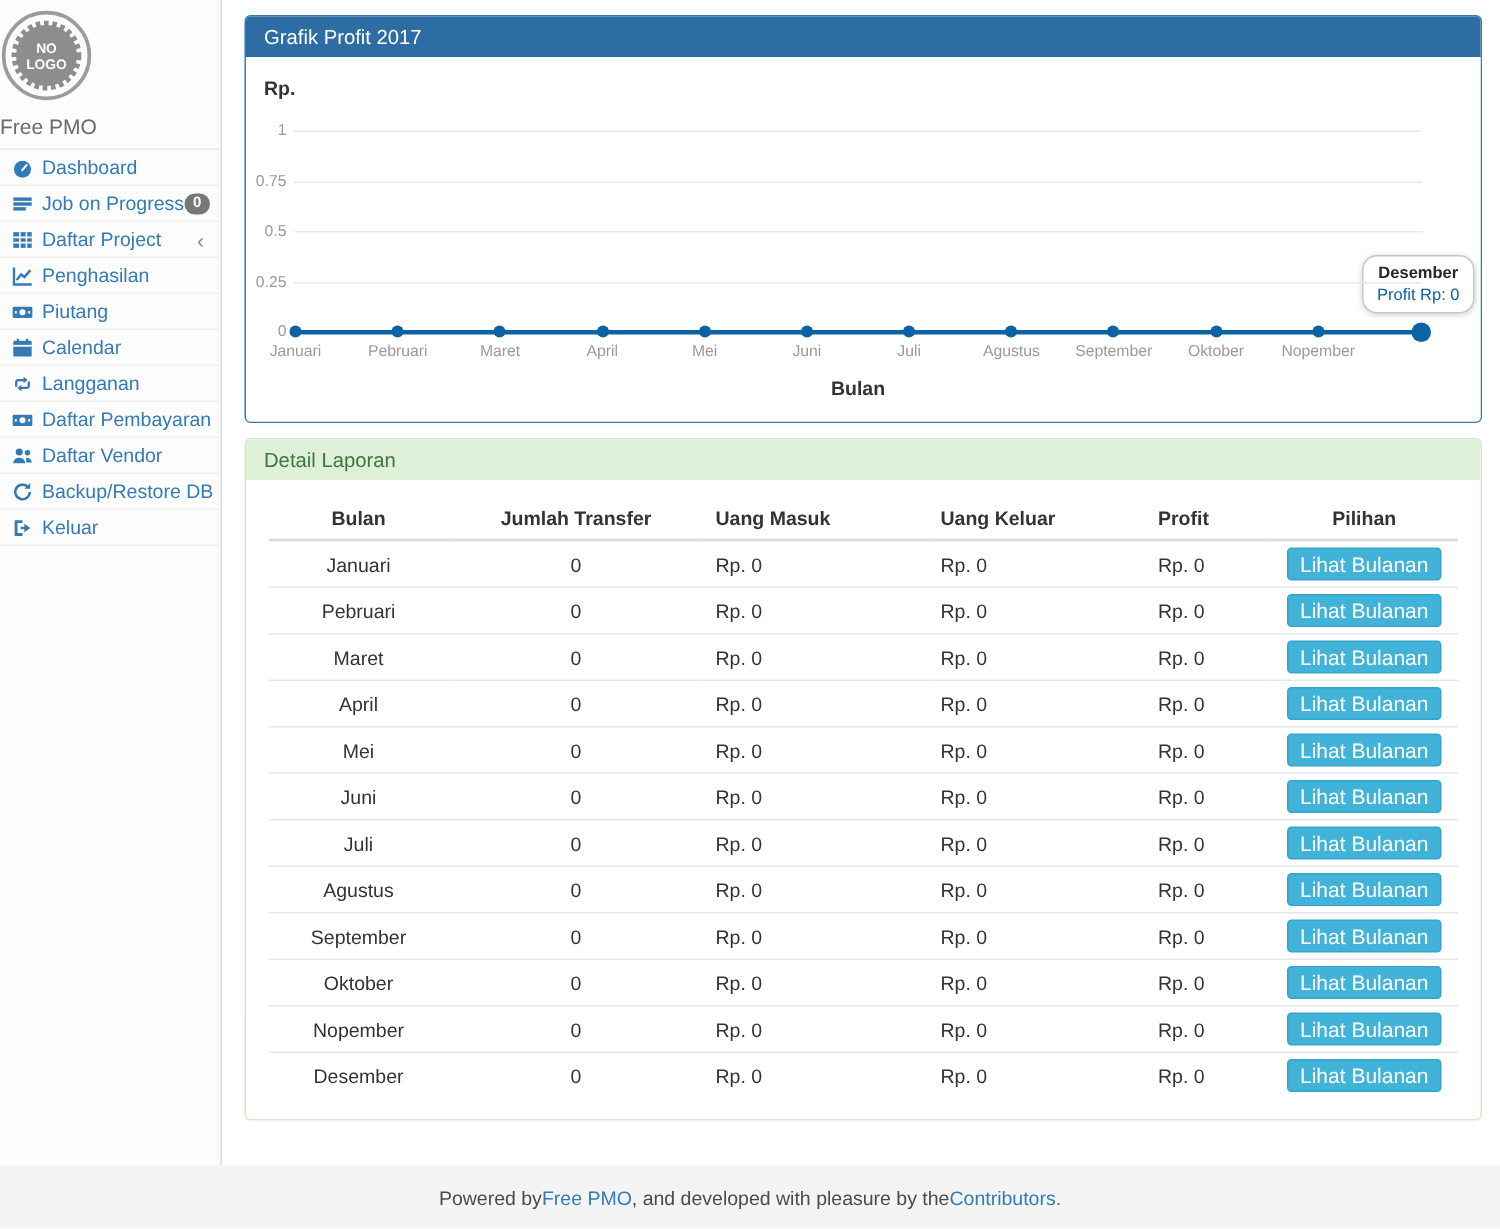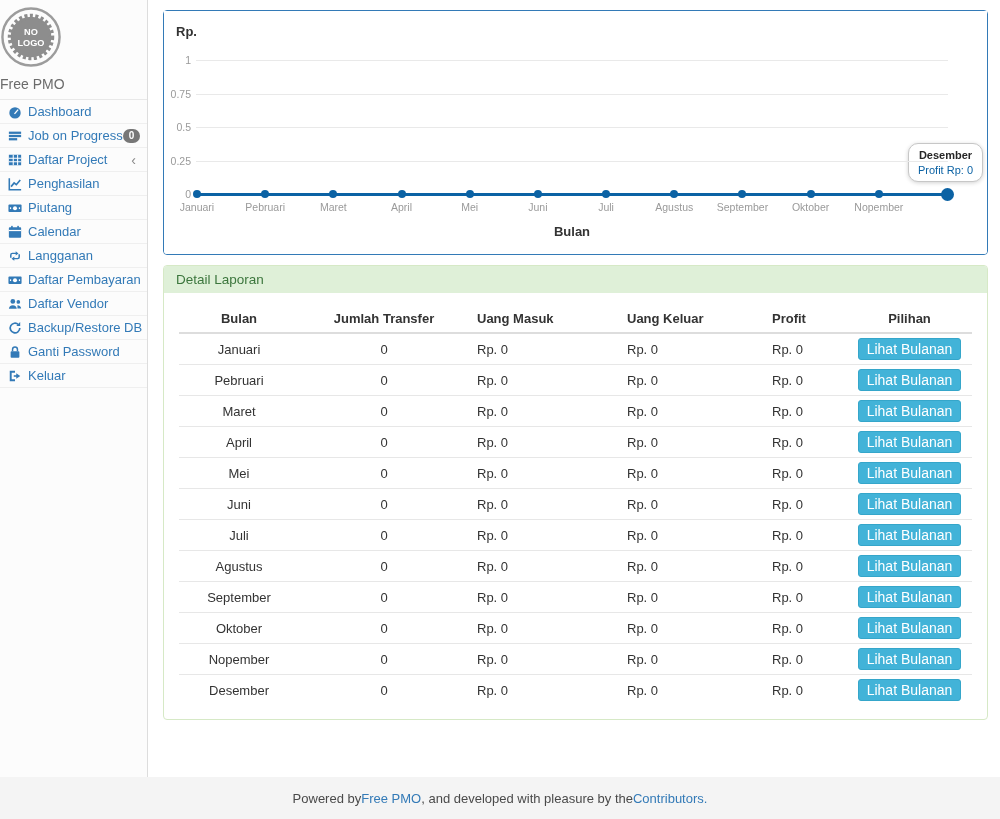--- a/index.html
+++ b/index.html
@@ -199,46 +199,38 @@
             <svg width="14" height="14" viewBox="0 0 16 16">
               <path d="M13.5 8a5.5 5.5 0 1 1-1.7-4" fill="none" stroke="#337ab7" stroke-width="1.9"></path>
               <path d="M13.9 1.2v4.4h-4.4z" fill="#337ab7"></path>
             </svg>
           </span>
           <span class="nav-label">Backup/Restore DB</span>
         </a>
         <a class="nav-item">
           <span class="icon">
             <svg width="14" height="14" viewBox="0 0 16 16">
-              <rect x="3" y="7" width="10" height="7.5" rx="1" fill="#337ab7"></rect>
-              <path d="M5.2 7V5a2.8 2.8 0 0 1 5.6 0v2" fill="none" stroke="#337ab7" stroke-width="1.7"></path>
-            </svg>
-          </span>
-          <span class="nav-label">Ganti Password</span>
-        </a>
-        <a class="nav-item">
-          <span class="icon">
-            <svg width="14" height="14" viewBox="0 0 16 16">
               <g fill="#337ab7">
                 <path d="M2 2h6v2.2H4.2v7.6H8V14H2z"></path>
                 <path d="M9.4 4.8 14 8l-4.6 3.2z"></path>
                 <rect x="6.6" y="7.1" width="4" height="1.8"></rect>
               </g>
             </svg>
           </span>
           <span class="nav-label">Keluar</span>
         </a>
       </nav>
   </aside>
 
   <main class="main">
 
 
 
     <div class="panel panel-primary">
+      <div class="panel-heading">Grafik Profit 2017</div>
       <div class="chart-body" id="chart-plot">
         <div class="chart-ylabel">Rp.</div>
         <div class="chart-xlabel">Bulan</div>
         <div class="tooltip">
           <div class="t1">Desember</div>
           <div class="t2">Profit Rp: 0</div>
         </div>
       <div class="gridline" style="top: 49px;"></div>
           <div class="ytick" style="top: 43px;">1</div>
           <div class="gridline" style="top: 82.5px;"></div>

